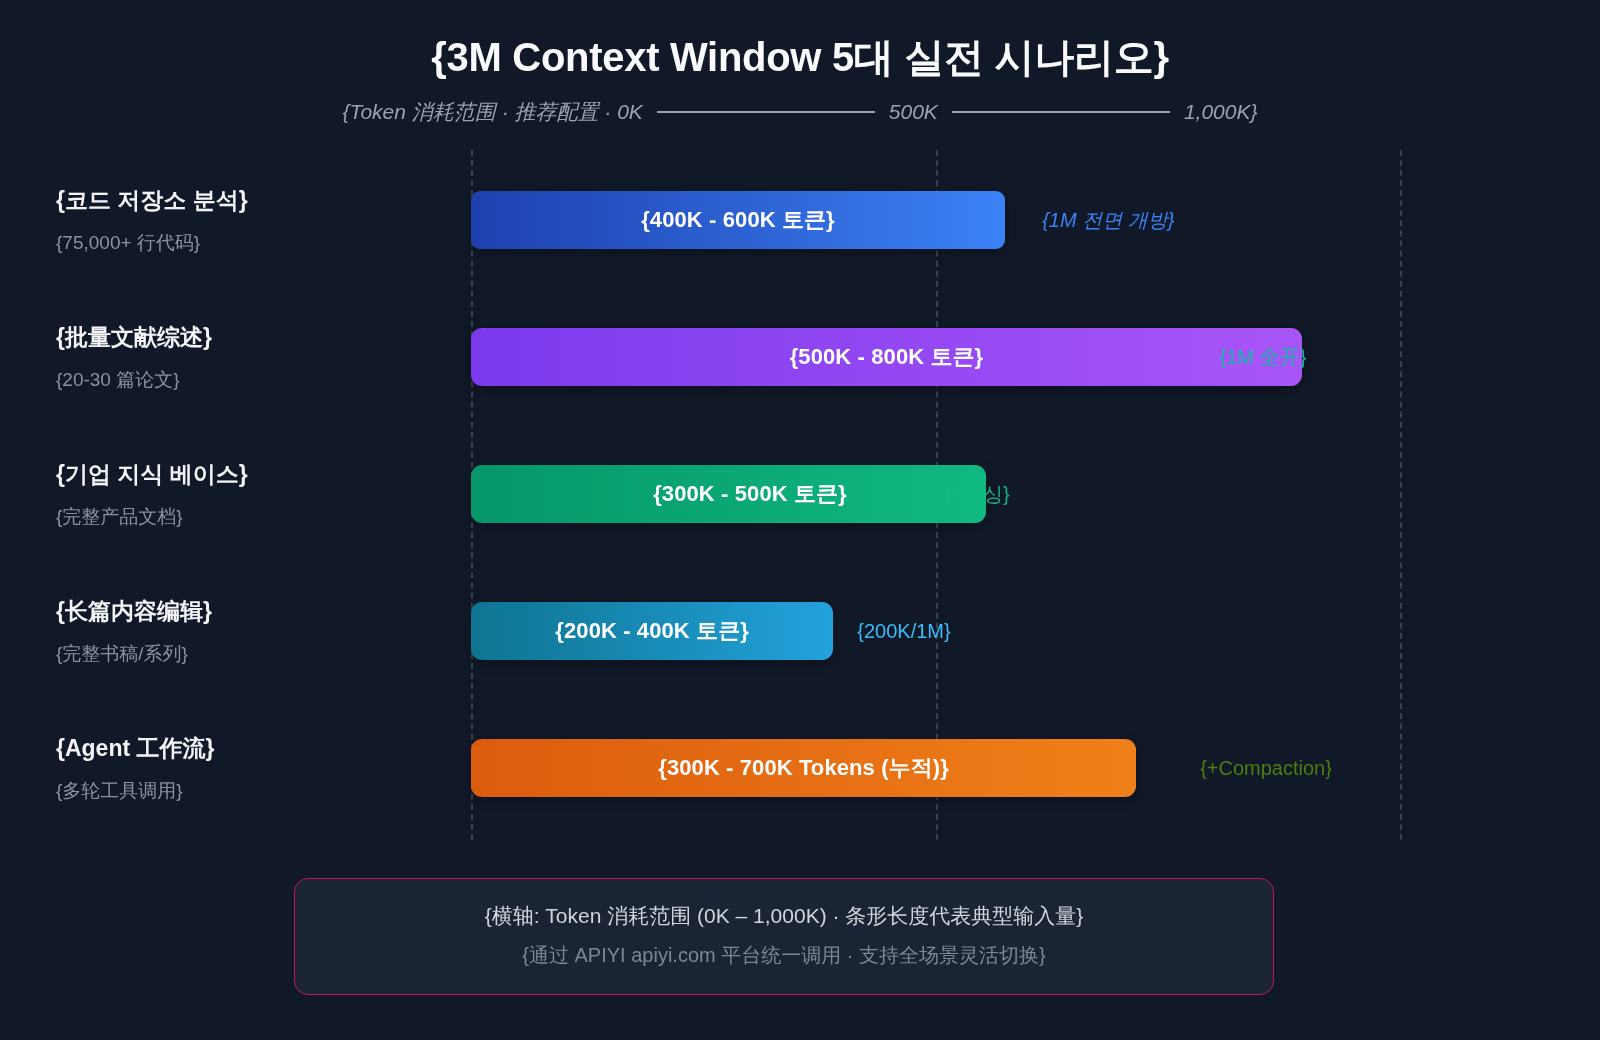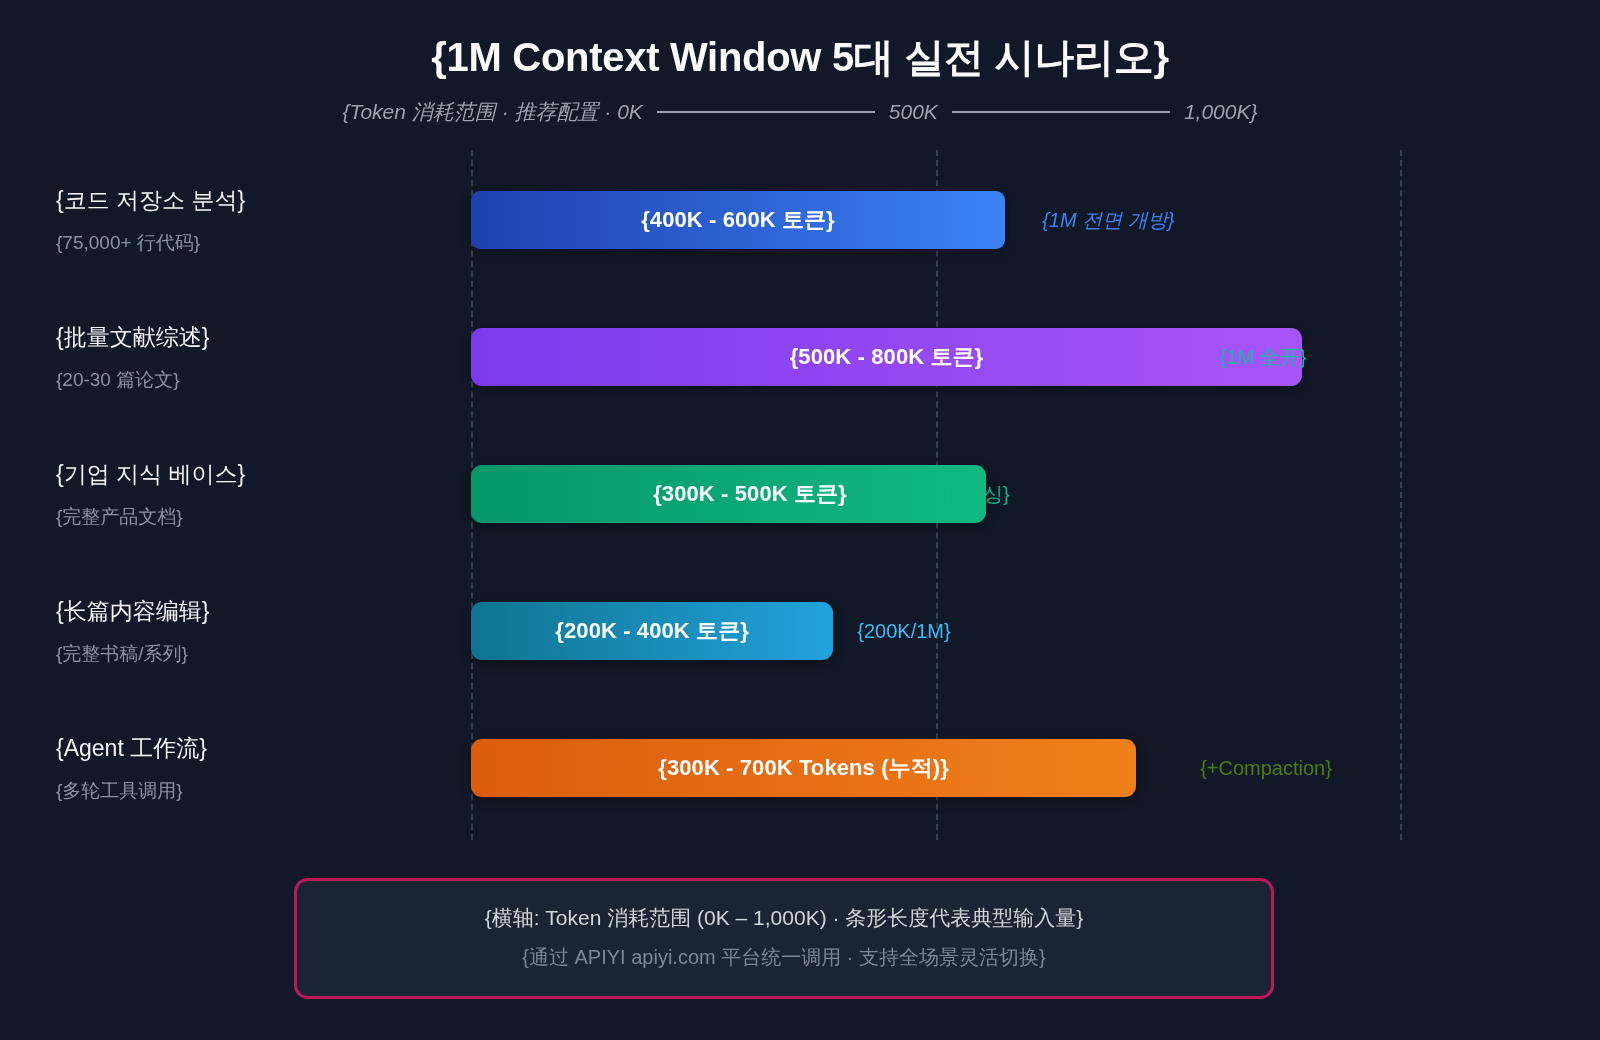--- a/index.html
+++ b/index.html
@@ -86,21 +86,21 @@
 
   .row-label {
     position: absolute;
     left: 56px;
     width: 390px;
     top: 50%;
     transform: translateY(-50%);
   }
   .row-label-main {
     font-size: 23px;
-    font-weight: 400;
+    font-weight: 700;
     color: #F3F4F6;
     line-height: 1.25;
     white-space: nowrap;
   }
   .row-label-sub {
     margin-top: 16px;
     font-size: 19px;
     font-weight: 400;
     color: #8B93A3;
     line-height: 1.25;
@@ -142,21 +142,21 @@
     white-space: nowrap;
   }
 
   
   .footer {
     position: absolute;
     left: 294px;
     top: 878px;
     width: 980px;
     background: #1B2434;
-    border: 3px solid #be185d;
+    border: 1px solid #be185d;
     border-radius: 14px;
     padding: 22px 20px 24px 20px;
     box-sizing: border-box;
     text-align: center;
   }
   .footer-line1 {
     font-size: 21px;
     color: #D1D5DB;
     line-height: 1.45;
     white-space: nowrap;
@@ -166,21 +166,21 @@
     font-size: 20px;
     color: #7C8699;
     line-height: 1.45;
     white-space: nowrap;
   }
 </style>
 </head>
 <body>
 
 <div class="header">
-  <div class="chart-title">{1M Context Window 5대 실전 시나리오}</div>
+  <div class="chart-title">{3M Context Window 5대 실전 시나리오}</div>
   <div class="chart-subtitle">
     <span>{Token 消耗范围 · 推荐配置 · 0K</span>
     <span class="scale-rule"></span>
     <span>500K</span>
     <span class="scale-rule"></span>
     <span>1,000K}</span>
   </div>
 </div>
 
 <div class="plot">

